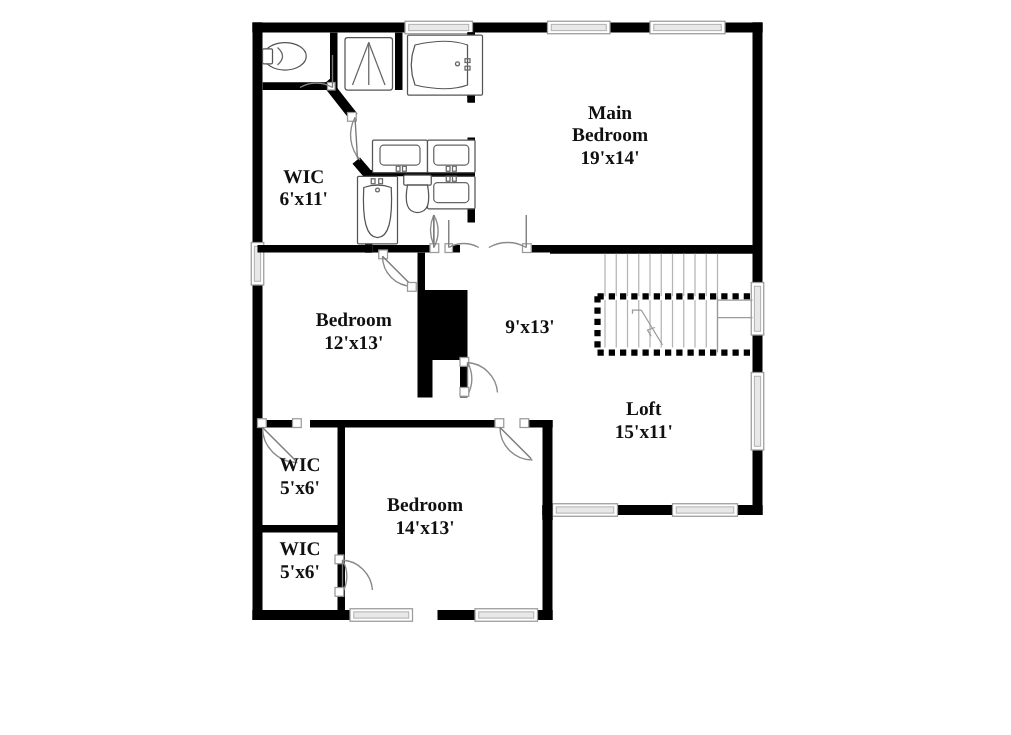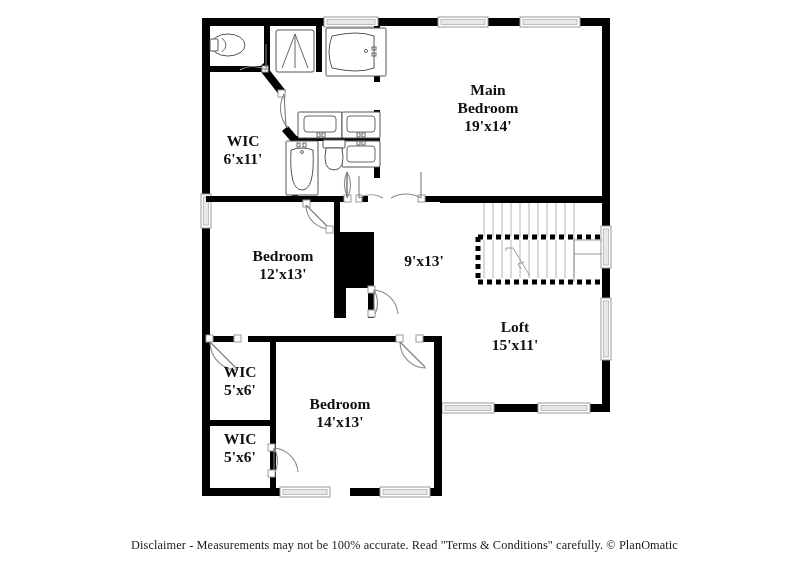--- a/index.html
+++ b/index.html
@@ -399,15 +399,14 @@
 
       <g>
         <text class="roomlabel" x="240" y="444">WIC</text>
         <text class="roomlabel" x="240" y="462">5'x6'</text>
       </g>
 
     </g>
 
   </svg>
 
-  <div class="disclaimer">Disclaimer - Measurements may not be 100% accurate. Read "Terms &amp; Conditions" carefully. © PlanOmatic</div>
 
 </div>
 
 </body></html>

